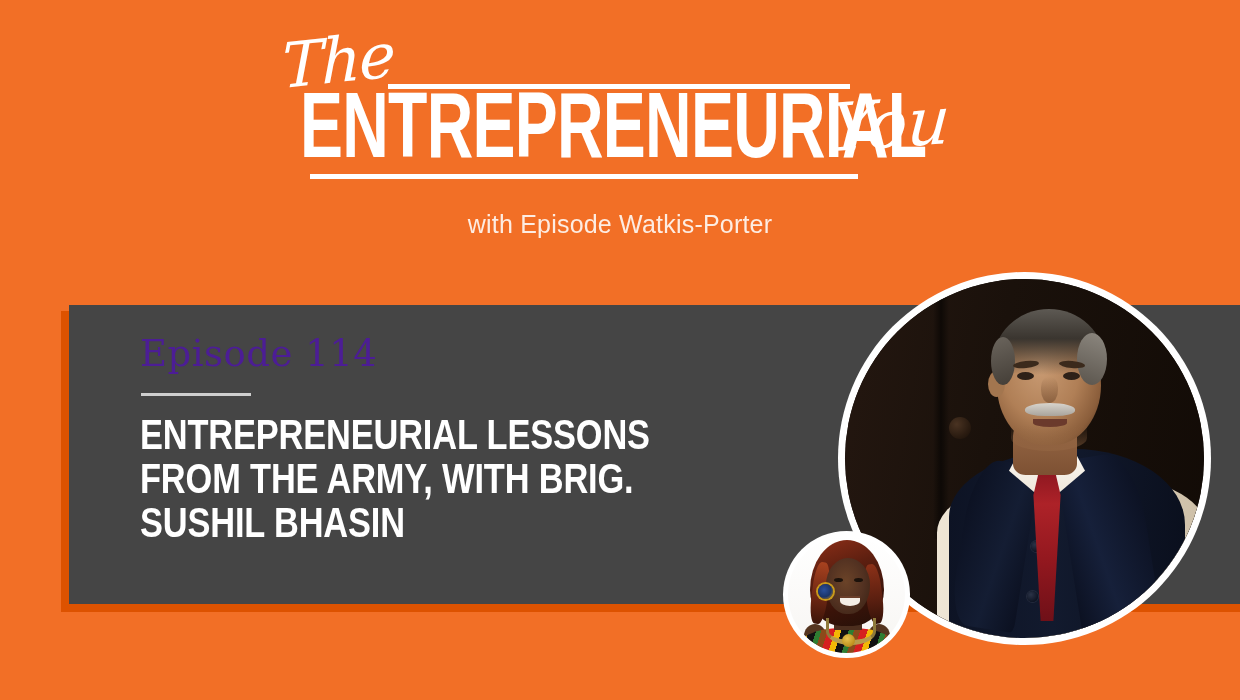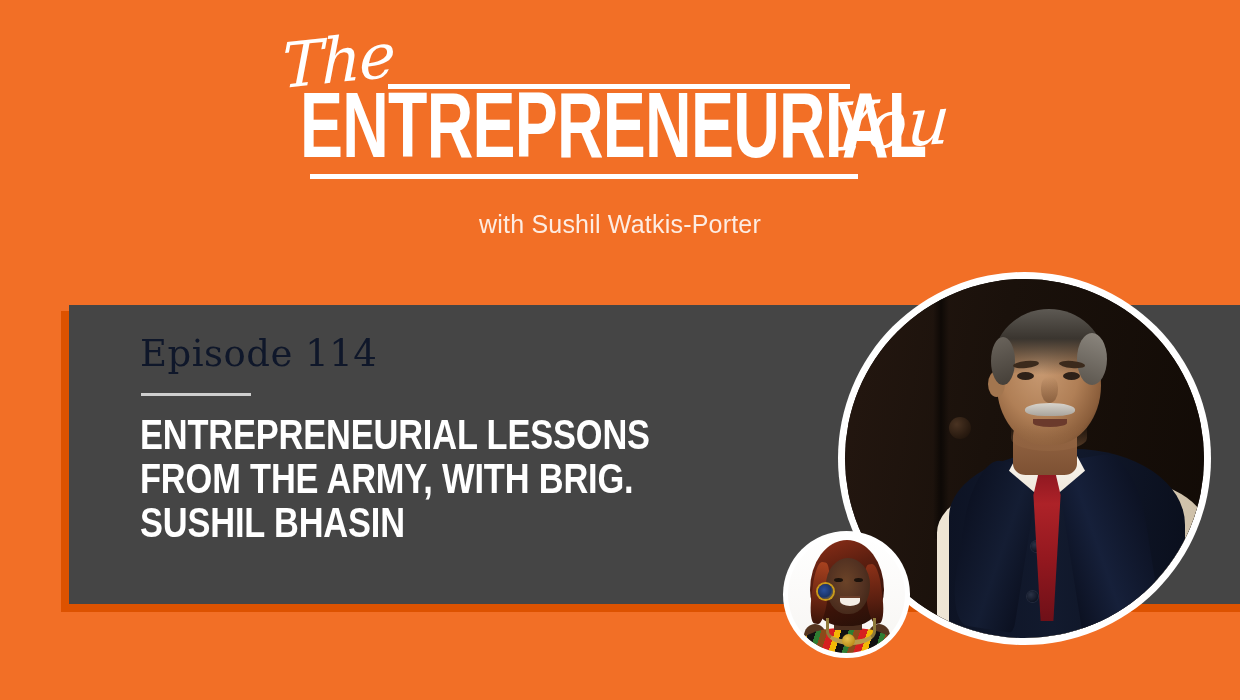--- a/index.html
+++ b/index.html
@@ -125,21 +125,21 @@
     background: #454545;
   }
 
   .episode-label {
     position: absolute;
     left: 140px;
     top: 335px;
     font-family: "DejaVu Serif", serif;
     font-size: 37px;
     font-weight: 400;
-    color: #0f172a;
+    color: #4c1d95;
     letter-spacing: 0.5px;
     line-height: 1;
     text-align: center;
   }
 
   .episode-rule {
     position: absolute;
     left: 141px;
     top: 393px;
     width: 110px;
@@ -549,21 +549,21 @@
 <div id="canvas">
 
   <div class="logo-block">
     <div class="logo-lockup">
       <div class="logo-the">The</div>
       <div class="logo-rule top"></div>
       <div class="logo-main">ENTREPRENEURIAL</div>
       <div class="logo-rule bottom"></div>
       <div class="logo-you">You</div>
     </div>
-    <div class="logo-tagline">with Sushil Watkis-Porter</div>
+    <div class="logo-tagline">with Episode Watkis-Porter</div>
   </div>
 
   <div class="card-shadow"></div>
   <div class="card-panel"></div>
 
   <div class="episode-label">Episode 114</div>
   <div class="episode-rule"></div>
   <div class="episode-title">Entrepreneurial Lessons from the Army, with Brig. Sushil Bhasin</div>
 
   <div class="guest-circle">

